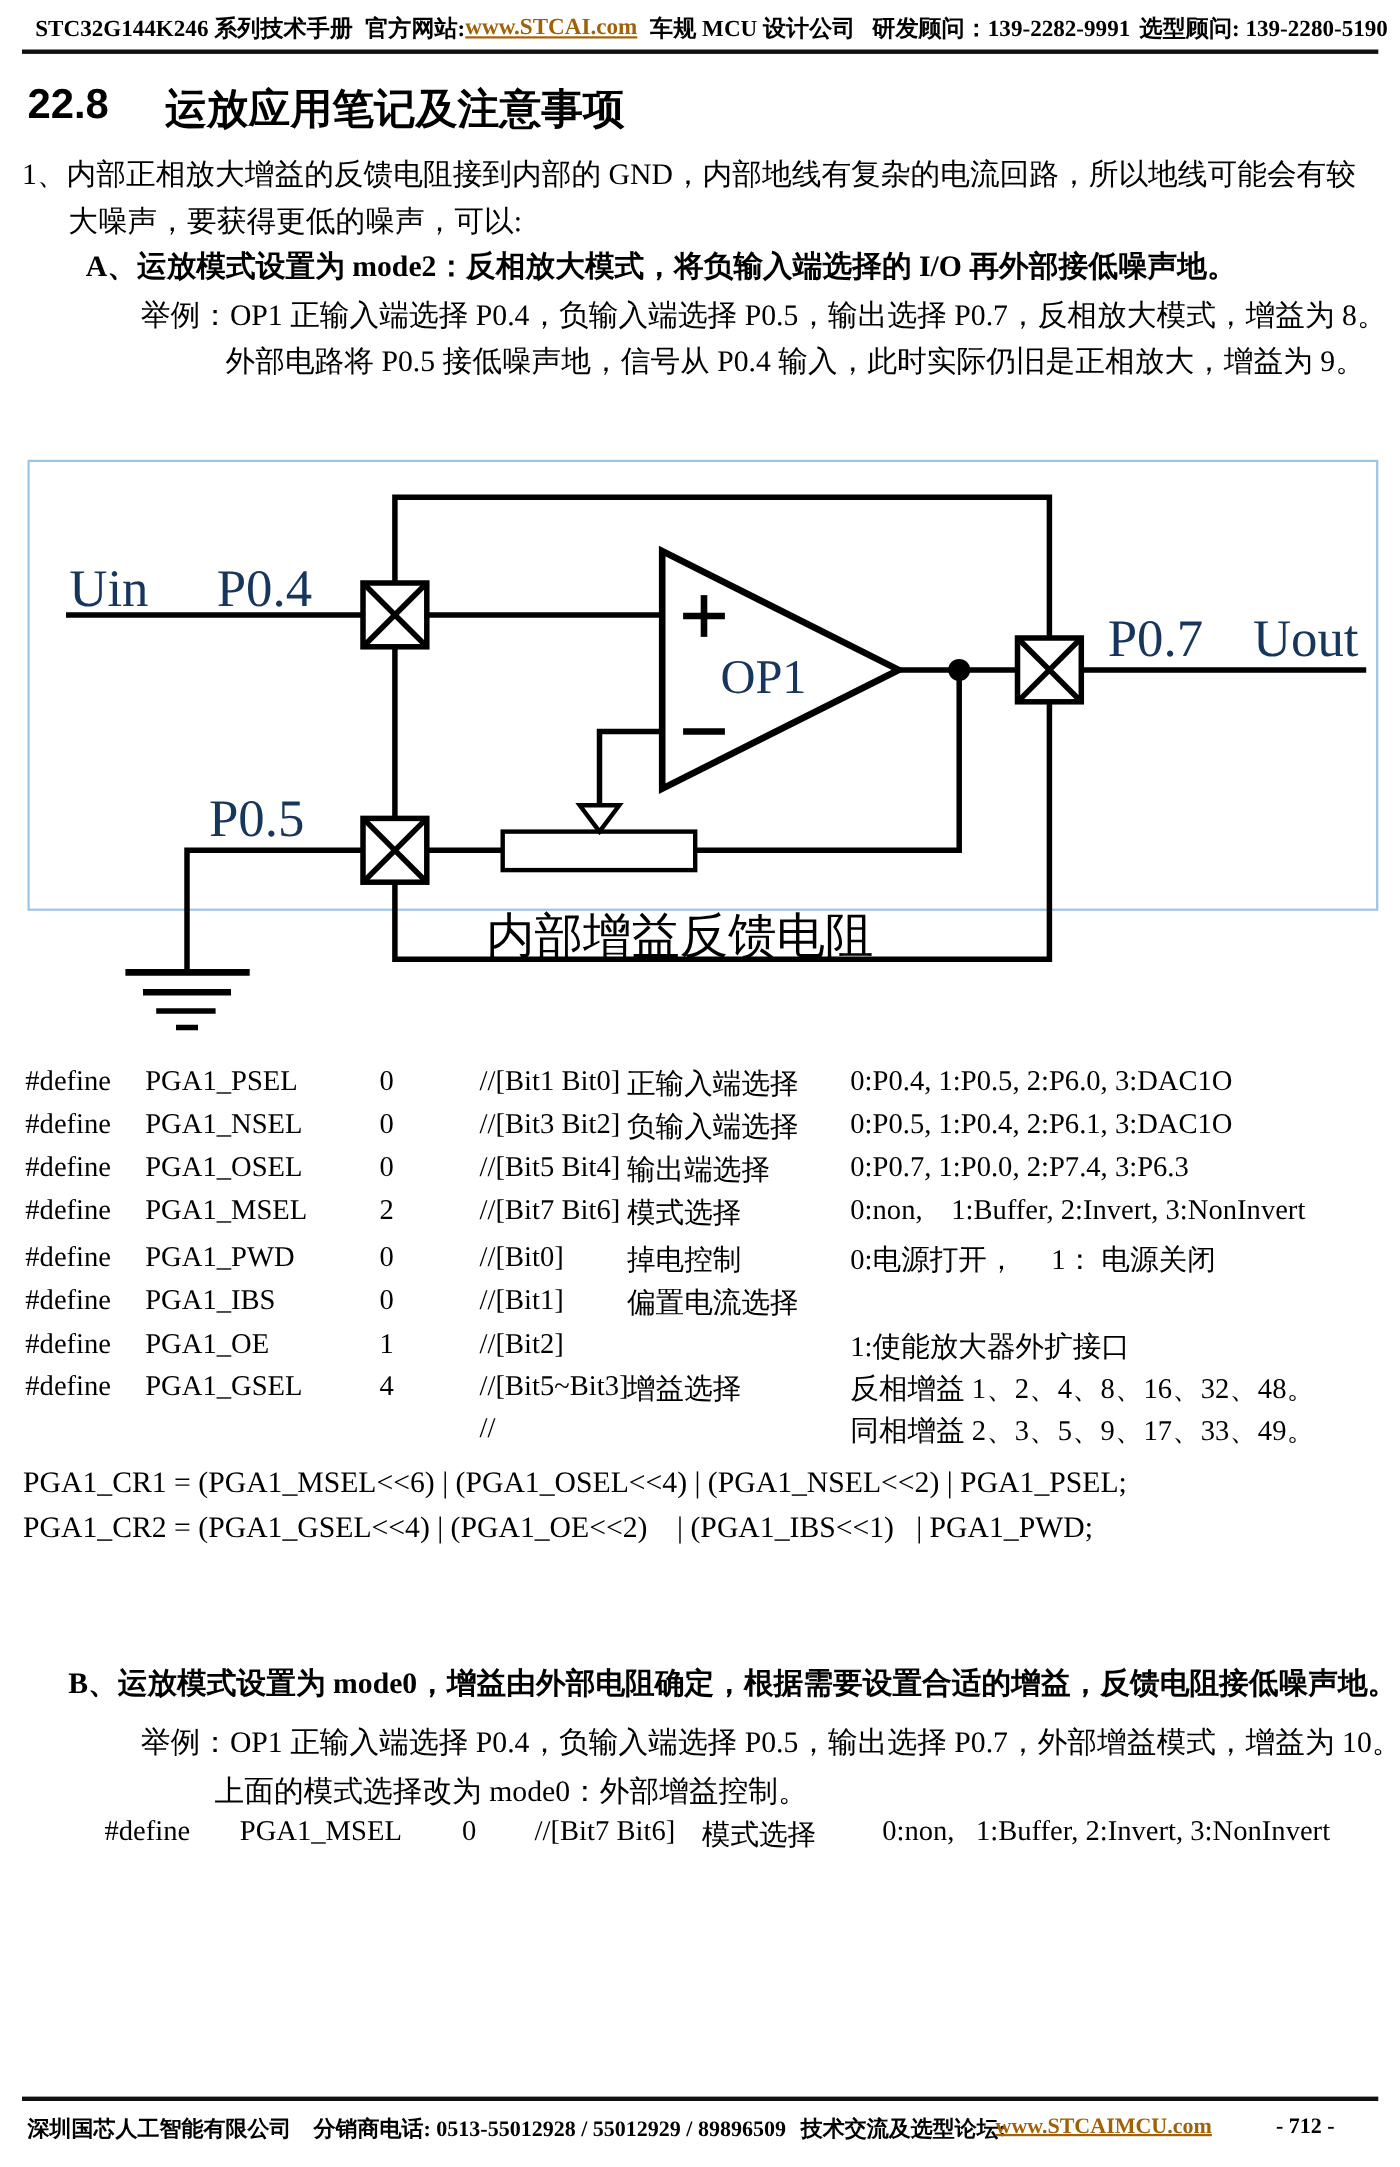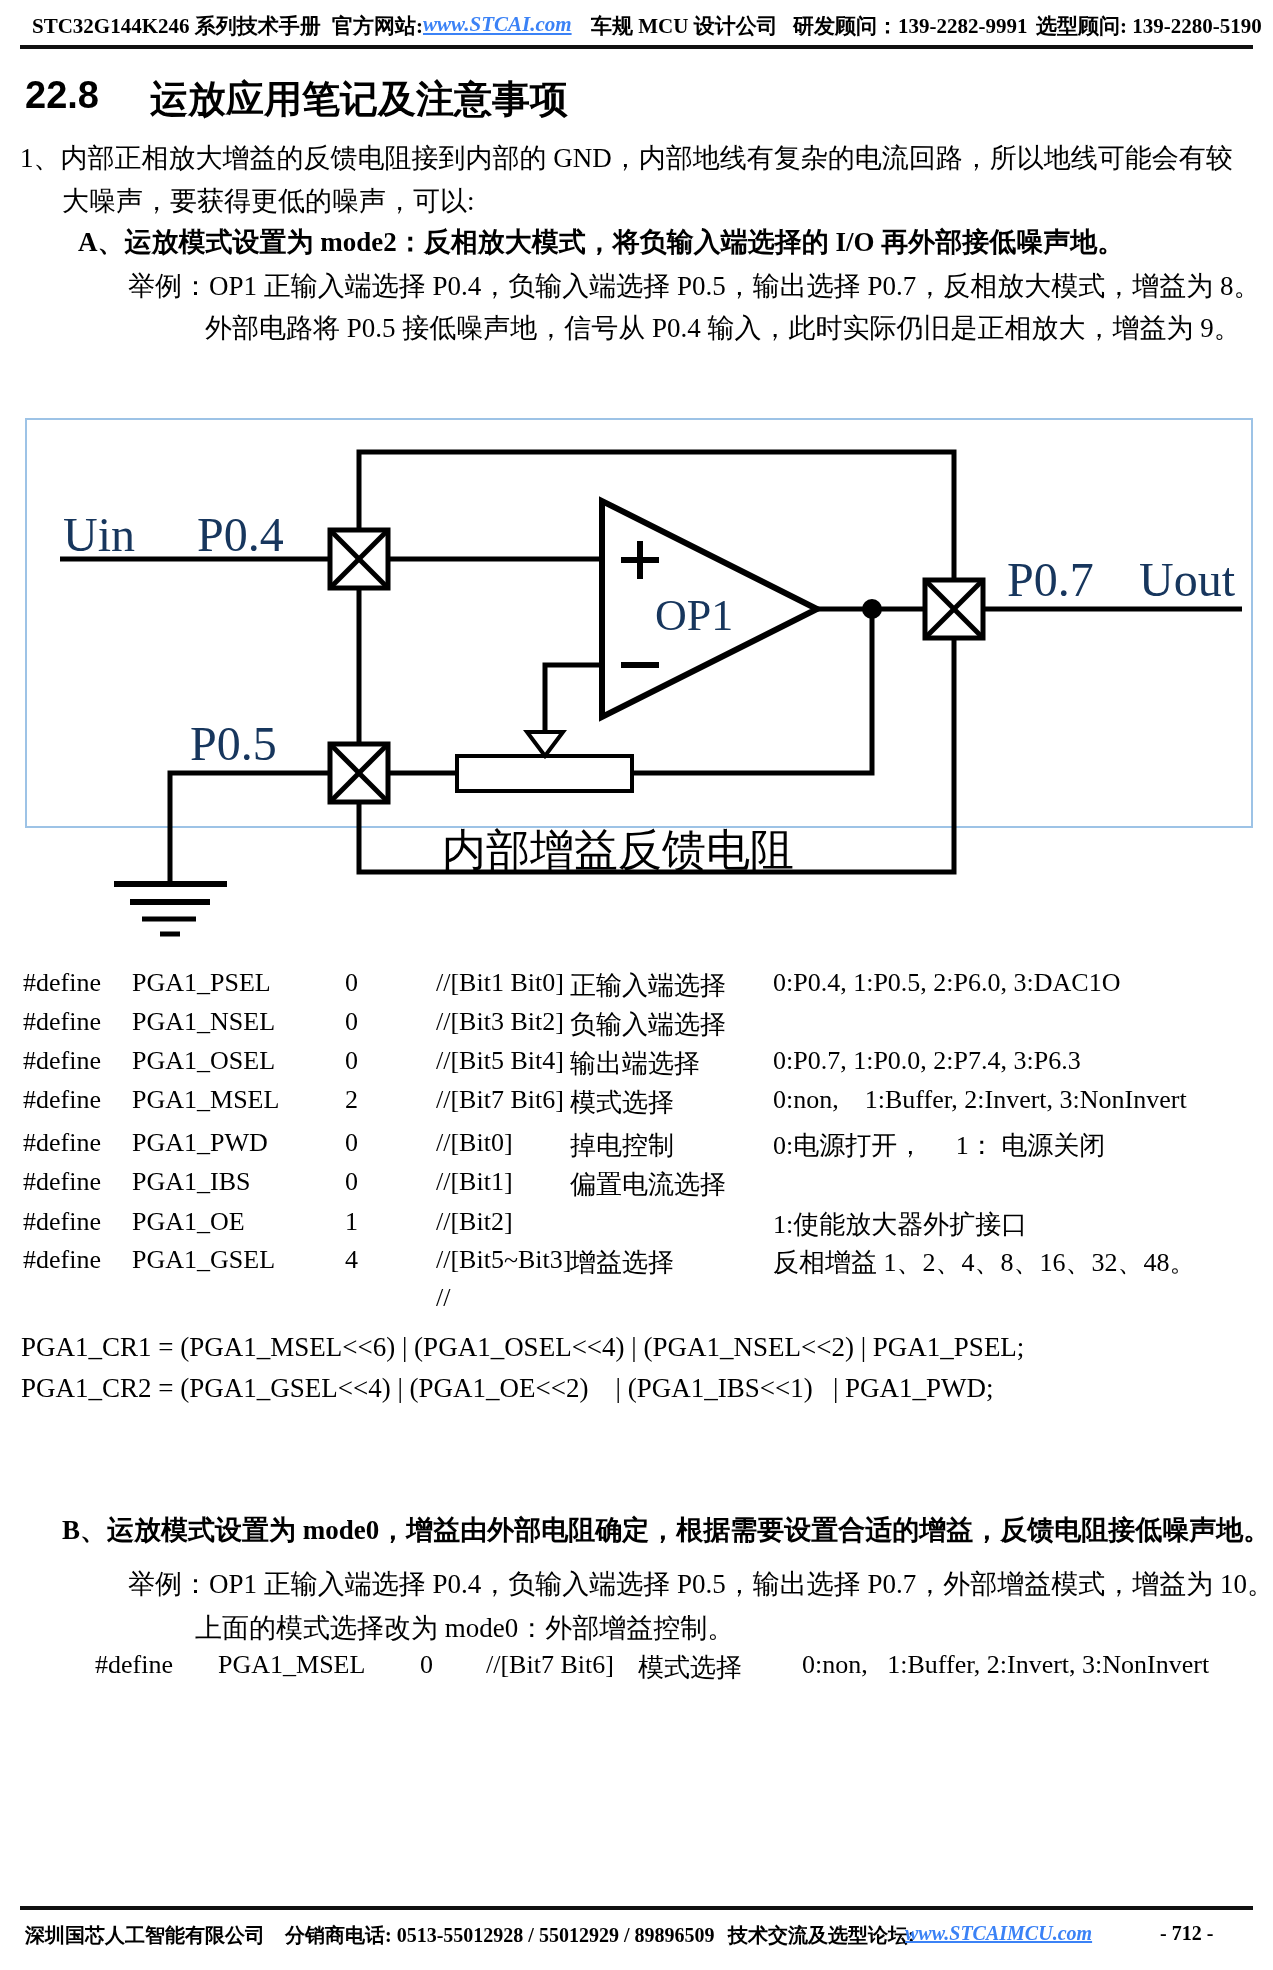--- a/index.html
+++ b/index.html
@@ -1,21 +1,21 @@
 <!DOCTYPE html>
 <html><head>
 <meta charset="utf-8">
 <style>
   html,body{margin:0;padding:0;background:#ffffff;}
   body{width:1273px;height:1970px;position:relative;overflow:hidden;
        font-family:"Liberation Serif","DejaVu Serif",serif;color:#000;}
   .abs{position:absolute;white-space:pre;}
   
   .hdr{font-size:21px;font-weight:bold;margin-left:11px;}
-  .link{color:#3b82f6;text-decoration:underline;cursor:pointer;font-style:italic;}
+  .link{color:#a16207;text-decoration:underline;cursor:pointer;}
   .rule{position:absolute;left:20px;width:1233px;height:4px;background:#111;}
   
   .title{font-family:"Liberation Sans","DejaVu Sans",sans-serif;font-weight:bold;font-size:38px;}
   
   .t27{font-size:27px;}
   .bold{font-weight:bold;}
   
   .diagram{position:absolute;left:25px;top:418px;width:1228px;height:410px;
            border:2px solid #9dc3e6;box-sizing:border-box;background:#fff;}
   .dlabel{font-family:"Liberation Serif","DejaVu Serif",serif;fill:#17365d;}
@@ -128,20 +128,21 @@
     <span class="c-b">//[Bit1 Bit0]</span>
     <span class="c-de">正输入端选择</span>
     <span class="c-o">0:P0.4, 1:P0.5, 2:P6.0, 3:DAC1O</span>
   </div>
   <div class="trow" style="top:1007px">
     <span class="c-d">#define</span>
     <span class="c-n">PGA1_NSEL</span>
     <span class="c-v">0</span>
     <span class="c-b">//[Bit3 Bit2]</span>
     <span class="c-de">负输入端选择</span>
+    <span class="c-o">0:P0.5, 1:P0.4, 2:P6.1, 3:DAC1O</span>
   </div>
   <div class="trow" style="top:1046px">
     <span class="c-d">#define</span>
     <span class="c-n">PGA1_OSEL</span>
     <span class="c-v">0</span>
     <span class="c-b">//[Bit5 Bit4]</span>
     <span class="c-de">输出端选择</span>
     <span class="c-o">0:P0.7, 1:P0.0, 2:P7.4, 3:P6.3</span>
   </div>
   <div class="trow" style="top:1085px">
@@ -178,20 +179,21 @@
   <div class="trow" style="top:1245px">
     <span class="c-d">#define</span>
     <span class="c-n">PGA1_GSEL</span>
     <span class="c-v">4</span>
     <span class="c-b">//[Bit5~Bit3]</span>
     <span class="c-de">增益选择</span>
     <span class="c-o">反相增益 1、2、4、8、16、32、48。</span>
   </div>
   <div class="trow" style="top:1283px">
     <span class="c-b">//</span>
+    <span class="c-o">同相增益 2、3、5、9、17、33、49。</span>
   </div>
   <span class="abs cr" style="top:1332px">PGA1_CR1 = (PGA1_MSEL&lt;&lt;6) | (PGA1_OSEL&lt;&lt;4) | (PGA1_NSEL&lt;&lt;2) | PGA1_PSEL;</span>
   <span class="abs cr" style="top:1373px">PGA1_CR2 = (PGA1_GSEL&lt;&lt;4) | (PGA1_OE&lt;&lt;2)    | (PGA1_IBS&lt;&lt;1)   | PGA1_PWD;</span>
 </div>
 
 <span class="abs t27 bold" style="left:62px;top:1512px">B、运放模式设置为 mode0，增益由外部电阻确定，根据需要设置合适的增益，反馈电阻接低噪声地。</span>
 <span class="abs t27" style="left:128px;top:1566px">举例：OP1 正输入端选择 P0.4，负输入端选择 P0.5，输出选择 P0.7，外部增益模式，增益为 10。</span>
 <span class="abs t27" style="left:195px;top:1610px">上面的模式选择改为 mode0：外部增益控制。</span>
 <div class="trow" style="top:1650px">
   <span class="b-d">#define</span>

